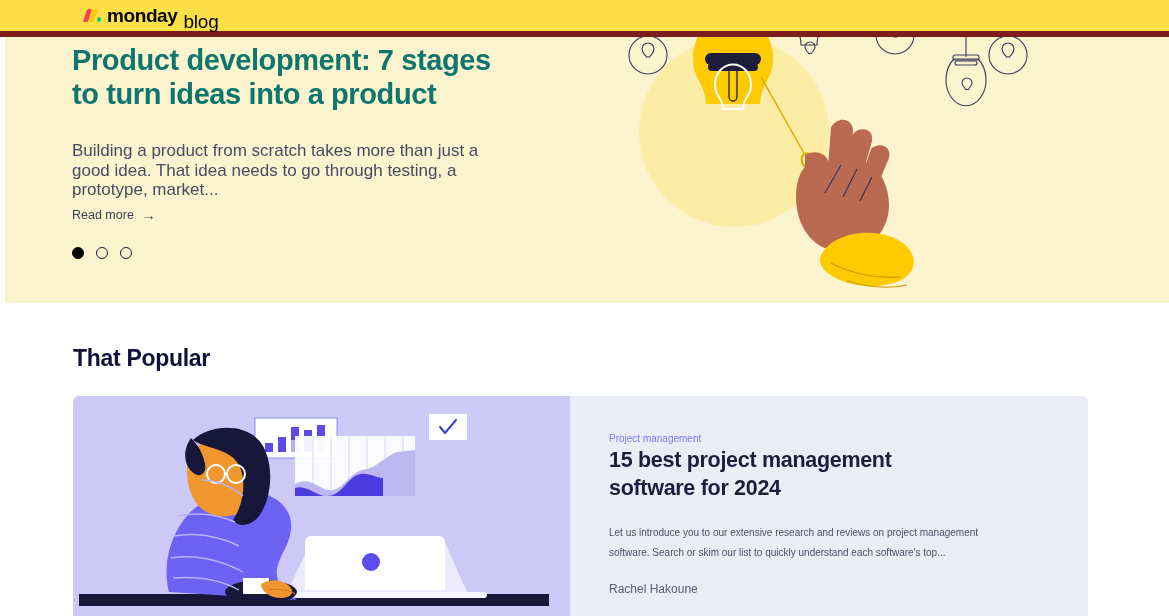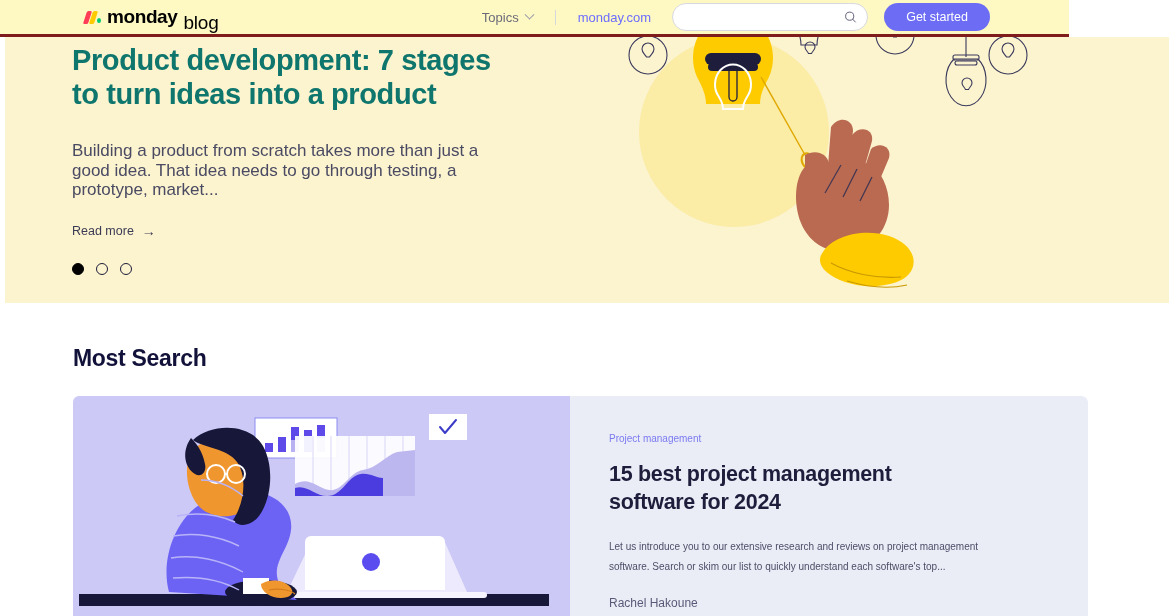--- a/index.html
+++ b/index.html
@@ -8,23 +8,23 @@
     overflow: hidden;
     background: #ffffff;
     font-family: "Liberation Sans", sans-serif;
   }
 
   .page { position: relative; width: 1169px; height: 616px; background: #fff; }
 
   
   .header {
     position: absolute; top: 0; left: 0;
-    width: 1069px; height: 37px;
-    background: #fef9c3;
-    border-bottom: 3px solid #7f1d1d;
+    width: 1169px; height: 37px;
+    background: #fde047;
+    border-bottom: 6px solid #7f1d1d;
     display: flex; align-items: center;
     z-index: 20;
   }
   .logo-wrap {
     position: absolute; left: 85px; top: 50%;
     transform: translateY(-50%);
     display: flex; align-items: center; gap: 6px;
     cursor: pointer;
   }
   .logo-mark { display: flex; align-items: flex-end; gap: 1.5px; height: 13px; }
@@ -99,21 +99,21 @@
     font-size: 29px; font-weight: 700; line-height: 34px;
     color: #0f766e; letter-spacing: -0.4px;
     margin-top: 6px;
   }
   .hero-desc {
     margin-top: 30px;
     font-size: 17px; line-height: 19.5px; color: #4a4a63;
     width: 410px;
   }
   .read-more {
-    margin-top: 24px;
+    margin-top: 8px;
     display: inline-flex; align-items: center; gap: 8px;
     font-size: 12.5px; color: #3b3b55; text-decoration: none; cursor: pointer;
   }
   .read-more .arrow { font-size: 14px; line-height: 1; }
   .dots { margin-top: 24px; display: flex; align-items: center; gap: 12px; }
   .dot {
     width: 12px; height: 12px; border-radius: 50%;
     border: 1.4px solid #1e1e3c; background: transparent; cursor: pointer;
     padding: 0;
   }
@@ -145,21 +145,20 @@
   .card-body {
     flex: 1; background: #eaecf6;
     padding: 32px 40px 0 39px;
     border-radius: 0 6px 0 0;
   }
   .card-cat {
     font-size: 10px; color: #7b7bf0; cursor: pointer;
     display: inline-block;
   }
   .card-title {
-    margin-top: 14px;
     font-size: 21.5px; font-weight: 700; line-height: 28px;
     color: #1e1e3c; letter-spacing: -0.3px; cursor: pointer;
     width: 370px;
   }
   .card-excerpt {
     margin-top: 21px;
     font-size: 10px; line-height: 19.5px; color: #4e4e68;
     width: 382px;
   }
   .card-author {
@@ -177,36 +176,20 @@
     <div class="logo-wrap">
       <span class="logo-mark">
         <i class="b1"></i>
           <i class="b2"></i>
           <i class="b3"></i>
       </span>
       <span class="logo-monday">monday</span>
       <span class="logo-blog">blog</span>
     </div>
 
-    <div class="nav-right">
-      <div class="nav-topics">
-        <span>Topics</span>
-        <span class="chev"></span>
-      </div>
-      <span class="nav-divider"></span>
-      <a class="nav-link">monday.com</a>
-      <div class="search-box">
-        <input class="search-input" type="text" placeholder="" style="">
-        <svg class="search-icon" viewBox="0 0 16 16">
-          <circle cx="7" cy="7" r="5" fill="none" stroke="#5d5d7a" stroke-width="1.2"></circle>
-          <line x1="10.7" y1="10.7" x2="14" y2="14.2" stroke="#5d5d7a" stroke-width="1.2" stroke-linecap="round"></line>
-        </svg>
-      </div>
-      <button class="btn-start">Get started</button>
-    </div>
   </div>
 
   <div class="hero">
 
     <svg class="hero-art" viewBox="0 0 560 266">
       <circle cx="125" cy="95" r="95" fill="#fbeca6"></circle>
 
       <g fill="none" stroke="#3a3a5c" stroke-width="1.1">
         <circle cx="39" cy="18" r="19"></circle>
         <path d="M33 12 a6 6 0 0 1 12 0 c0 4 -3 5 -4.5 8 h-3 c-1.5 -3 -4.5 -4 -4.5 -8z"></path>
@@ -259,21 +242,21 @@
         <span class="arrow">→</span>
       </a>
       <div class="dots">
         <button class="dot active"></button>
         <button class="dot"></button>
         <button class="dot"></button>
       </div>
     </div>
   </div>
 
-  <h2 class="section-title">Most Search</h2>
+  <h2 class="section-title">That Popular</h2>
 
   <div class="card">
     <div class="card-media">
       <svg viewBox="0 0 497 260" width="497" height="260">
 
         <rect x="182" y="22" width="82" height="40" fill="#fff" stroke="#8c8cf0" stroke-width="1"></rect>
         <g fill="#5e4ae8">
           <rect x="192" y="47" width="8" height="9"></rect>
           <rect x="205" y="41" width="8" height="15"></rect>
           <rect x="218" y="31" width="8" height="25"></rect>

